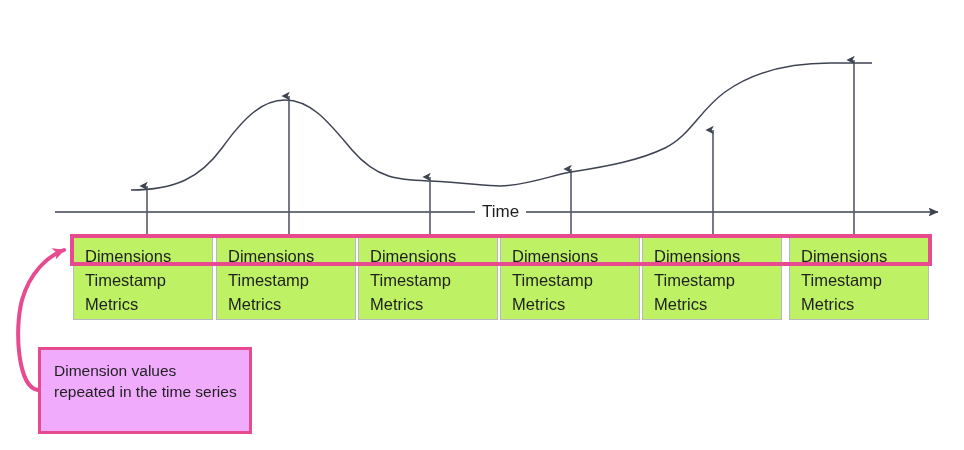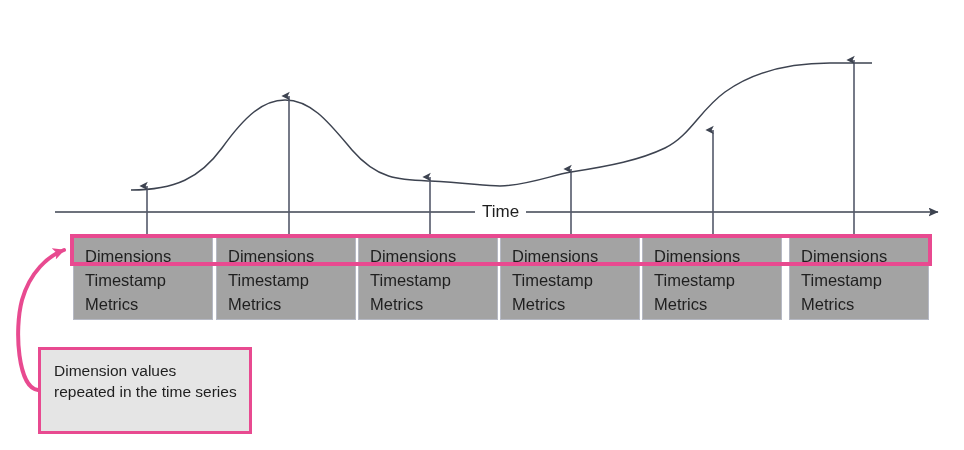--- a/index.html
+++ b/index.html
@@ -25,21 +25,21 @@
     left: 0; top: 0;
     width: 964px;
     height: 450px;
   }
   
   .record-box {
     position: absolute;
     width: 140px;
     height: 83px;
     border: 1px solid #b6b9c4;
-    background: #a3a3a3;
+    background: #bef264;
     box-sizing: border-box;
     top: 237px;
   }
   .record-line {
     position: absolute;
     left: 11px;
     font-size: 16.5px;
     line-height: 18px;
     color: #1f1f1f;
     white-space: nowrap;
@@ -62,21 +62,21 @@
   }
 
   
   .callout {
     position: absolute;
     left: 38px;
     top: 347px;
     width: 214px;
     height: 87px;
     border: 3px solid #e84a90;
-    background: #e5e5e5;
+    background: #f0abfc;
     box-sizing: border-box;
   }
   .callout-text {
     position: absolute;
     left: 13px;
     top: 10px;
     right: 8px;
     font-size: 15.5px;
     line-height: 21px;
     color: #1f1f1f;

